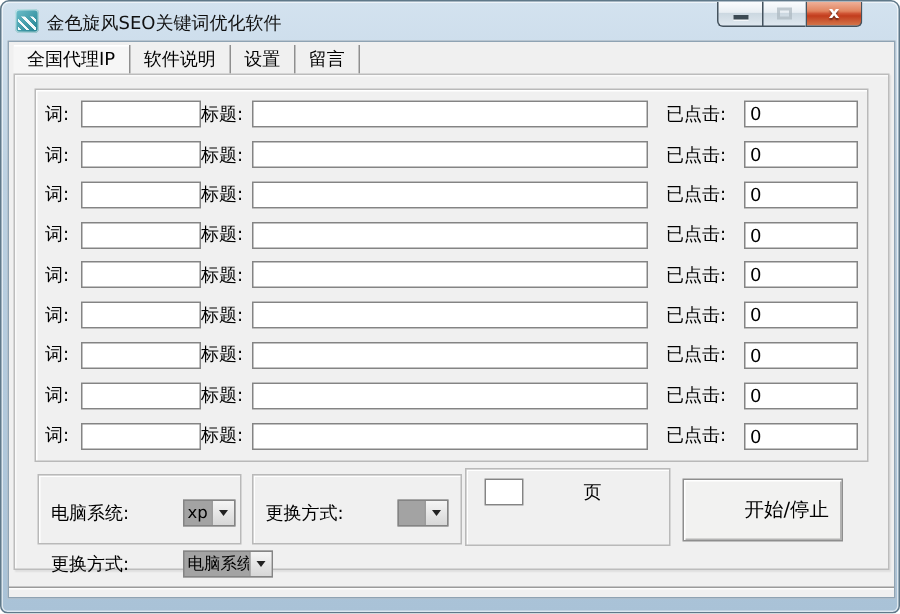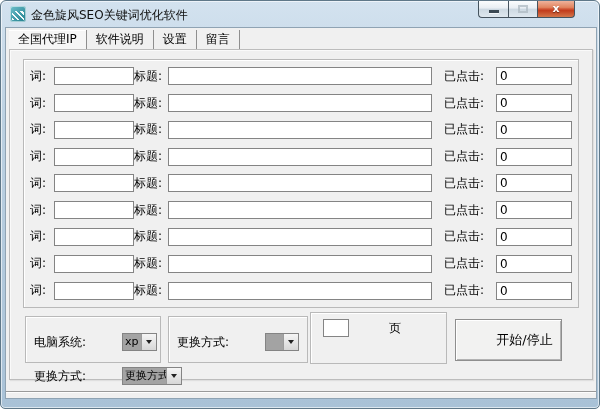--- a/index.html
+++ b/index.html
@@ -211,21 +211,21 @@
           <div class="combo">
             <span class="combo-val">xp</span>
             <span class="combo-btn">
                 <i class="tri"></i>
               </span>
           </div>
         </div>
         <div class="gb-row">
           <span class="lbl">更换方式:</span>
           <div class="combo">
-            <span class="combo-val">更换方式</span>
+            <span class="combo-val">电脑系统</span>
             <span class="combo-btn">
                 <i class="tri"></i>
               </span>
           </div>
         </div>
       </div>
 
       <div class="gb gb2">
         <div class="gb-row">
           <span class="lbl">更换方式:</span>

